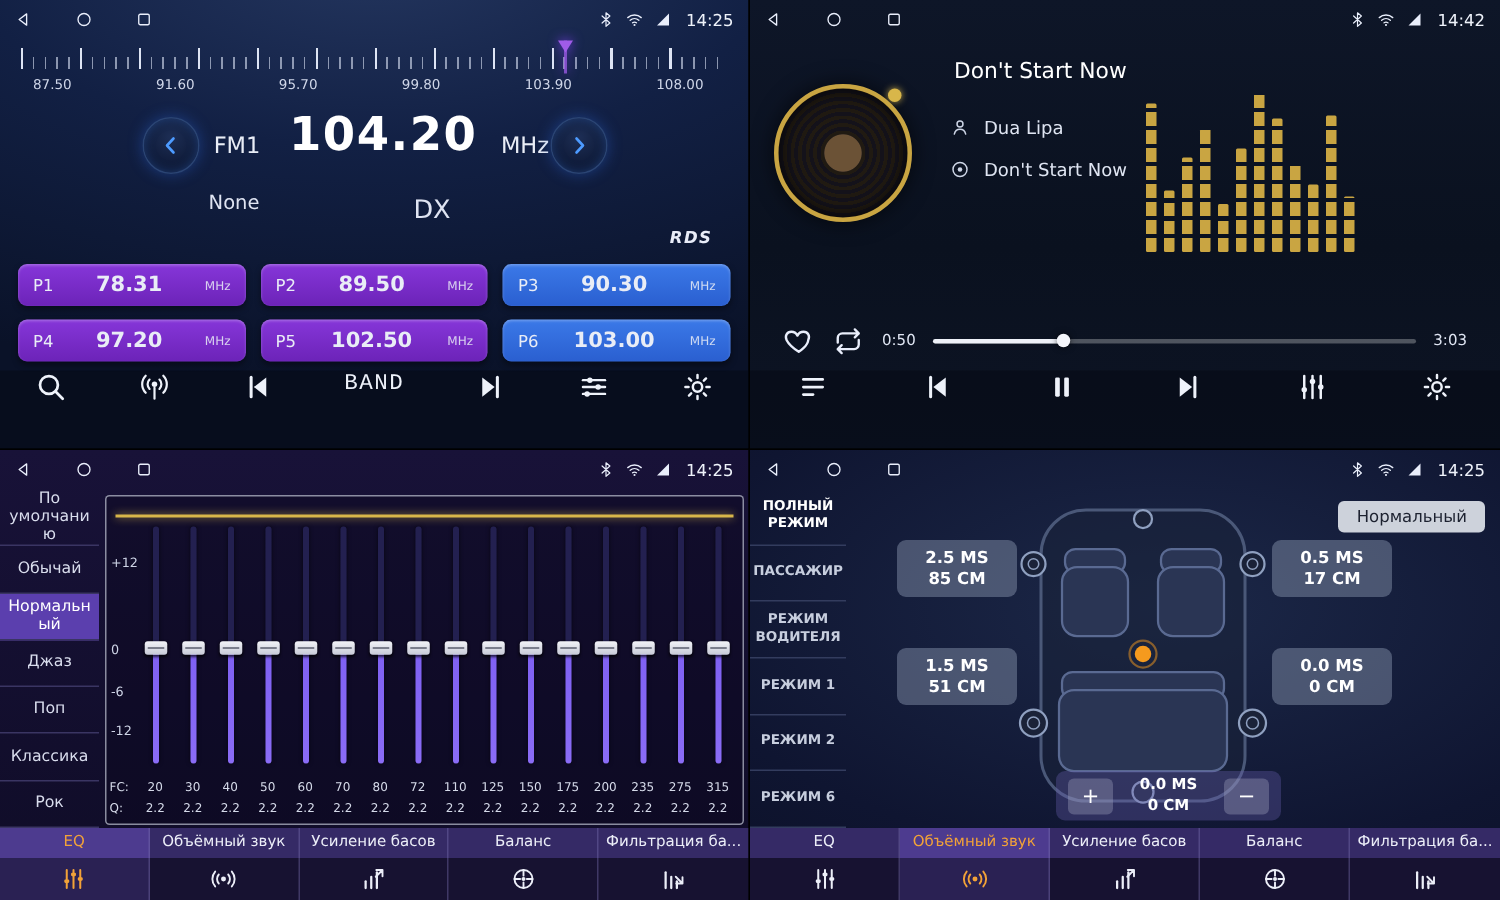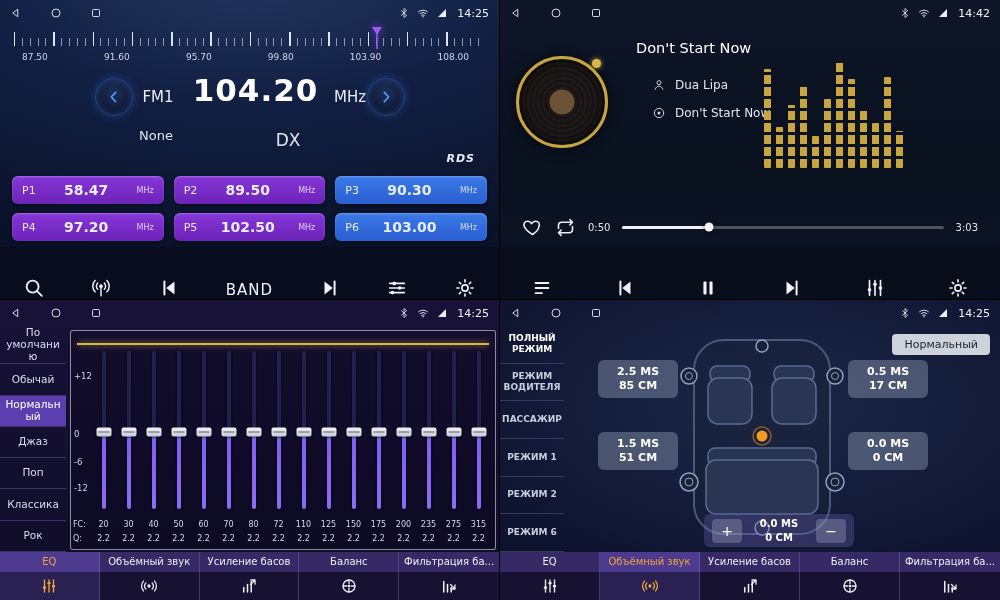--- a/index.html
+++ b/index.html
@@ -55,37 +55,37 @@
              display:grid; grid-template-columns:repeat(3,1fr); gap:9px 10px; }
   .preset { height:28px; border-radius:6px; display:flex; align-items:center; padding:0 10px; gap:6px;
             background:linear-gradient(180deg,#8636d9,#6c23b8);
             box-shadow:inset 0 1px 2px rgba(255,255,255,.28), 0 2px 4px rgba(0,0,0,.4); cursor:pointer; }
   .preset.active { background:linear-gradient(180deg,#3b79e8,#2a5fd0); }
   .preset .pid   { font-size:11px; }
   .preset .pfreq { font-size:14px; font-weight:bold; flex:1; text-align:center; }
   .preset .punit { font-size:8px; opacity:.85; }
 
   .toolbar { position:absolute; bottom:0; left:0; right:0; height:52px;
-             display:flex; align-items:flex-end; justify-content:space-around;
-             background:rgba(4,7,18,.5); }
+             display:flex; align-items:flex-start; justify-content:space-around;
+             background:rgba(4,7,18,.5);font-family:Liberation Mono, monospace; }
   .tool { color:#eef2fa; display:flex; align-items:center; justify-content:center; cursor:pointer; }
   .tool .ticon svg { width:22px; height:22px; display:block; }
   .tool.band-text { font-size:15px; letter-spacing:1px; }
 
   
   .album { position:absolute; left:16px; top:56px; width:92px; height:92px; border-radius:50%;
     border:3px solid #c9a542;
     background:
       radial-gradient(circle at 50% 50%, #6b5236 0 20%, rgba(0,0,0,0) 21%),
       repeating-radial-gradient(circle at 50% 50%, #14121a 0 2.5px, #201a12 2.5px 5px);
     box-shadow:0 0 14px rgba(0,0,0,.65), inset 0 0 12px rgba(0,0,0,.85); }
   .album::after { content:""; position:absolute; right:4px; top:0; width:9px; height:9px;
     border-radius:50%; background:#d8b64a; box-shadow:0 0 5px rgba(216,182,74,.9); }
   .song-title { position:absolute; left:136px; top:40px; font-size:14.5px; color:#fff; }
-  .meta-row { position:absolute; left:152px; display:flex; align-items:flex-end; gap:9px;
+  .meta-row { position:absolute; left:133px; display:flex; align-items:flex-end; gap:9px;
               font-size:12px; color:#dfe5f2; }
   .meta-row.artist { top:78px; } .meta-row.albumrow { top:106px; }
   .meta-icon { color:#cdd5e6; display:flex; }
   .meta-icon svg { width:14px; height:14px; }
   .visualizer { position:absolute; left:264px; top:60px; width:154px; height:108px;
                 display:flex; align-items:flex-end; gap:5px; }
   .vbar { width:7px; border-radius:1px;
           background:repeating-linear-gradient(to top, #c9a542 0 9px, rgba(0,0,0,0) 9px 12px); }
   .controls { position:absolute; left:22px; right:22px; top:210px; height:34px;
               display:flex; align-items:center; gap:12px; }
@@ -232,21 +232,21 @@
       <svg viewBox="0 0 24 24">
           <path d="M9.5 5 16 12l-6.5 7" fill="none" stroke="currentColor" stroke-width="2.6" stroke-linecap="round" stroke-linejoin="round"></path>
         </svg>
     </button>
     <div class="none-label">None</div>
     <div class="dx-label">DX</div>
     <div class="rds-badge">RDS</div>
     <div class="presets" id="radio-presets">
         <div class="preset">
           <span class="pid">P1</span>
-          <span class="pfreq">58.47</span>
+          <span class="pfreq">78.31</span>
           <span class="punit">MHz</span>
         </div>
         <div class="preset">
           <span class="pid">P2</span>
           <span class="pfreq">89.50</span>
           <span class="punit">MHz</span>
         </div>
         <div class="preset active">
           <span class="pid">P3</span>
           <span class="pfreq">90.30</span>
@@ -745,22 +745,22 @@
           <span class="st-icon">
             <svg viewBox="0 0 24 24">
               <path d="M20 4 4 20h16z" fill="currentColor"></path>
             </svg>
           </span>
           <span class="status-time">14:25</span>
         </div>
       </div>
     <div class="mode-menu" id="surround-modes">
         <div class="mode-item active">ПОЛНЫЙ РЕЖИМ</div>
+        <div class="mode-item">ПАССАЖИР</div>
         <div class="mode-item">РЕЖИМ ВОДИТЕЛЯ</div>
-        <div class="mode-item">ПАССАЖИР</div>
         <div class="mode-item">РЕЖИМ 1</div>
         <div class="mode-item">РЕЖИМ 2</div>
         <div class="mode-item">РЕЖИМ 6</div>
       </div>
     <button class="normal-btn">Нормальный</button>
 
     <div class="car-wrap">
       <svg viewBox="0 0 168 214" width="168" height="214">
         <rect x="16" y="10" width="136" height="194" rx="30" fill="rgba(26,34,56,.55)" stroke="#4a5878" stroke-width="2"></rect>
         <g stroke="#8fa0c0" stroke-width="1.5" fill="#1a2238">

